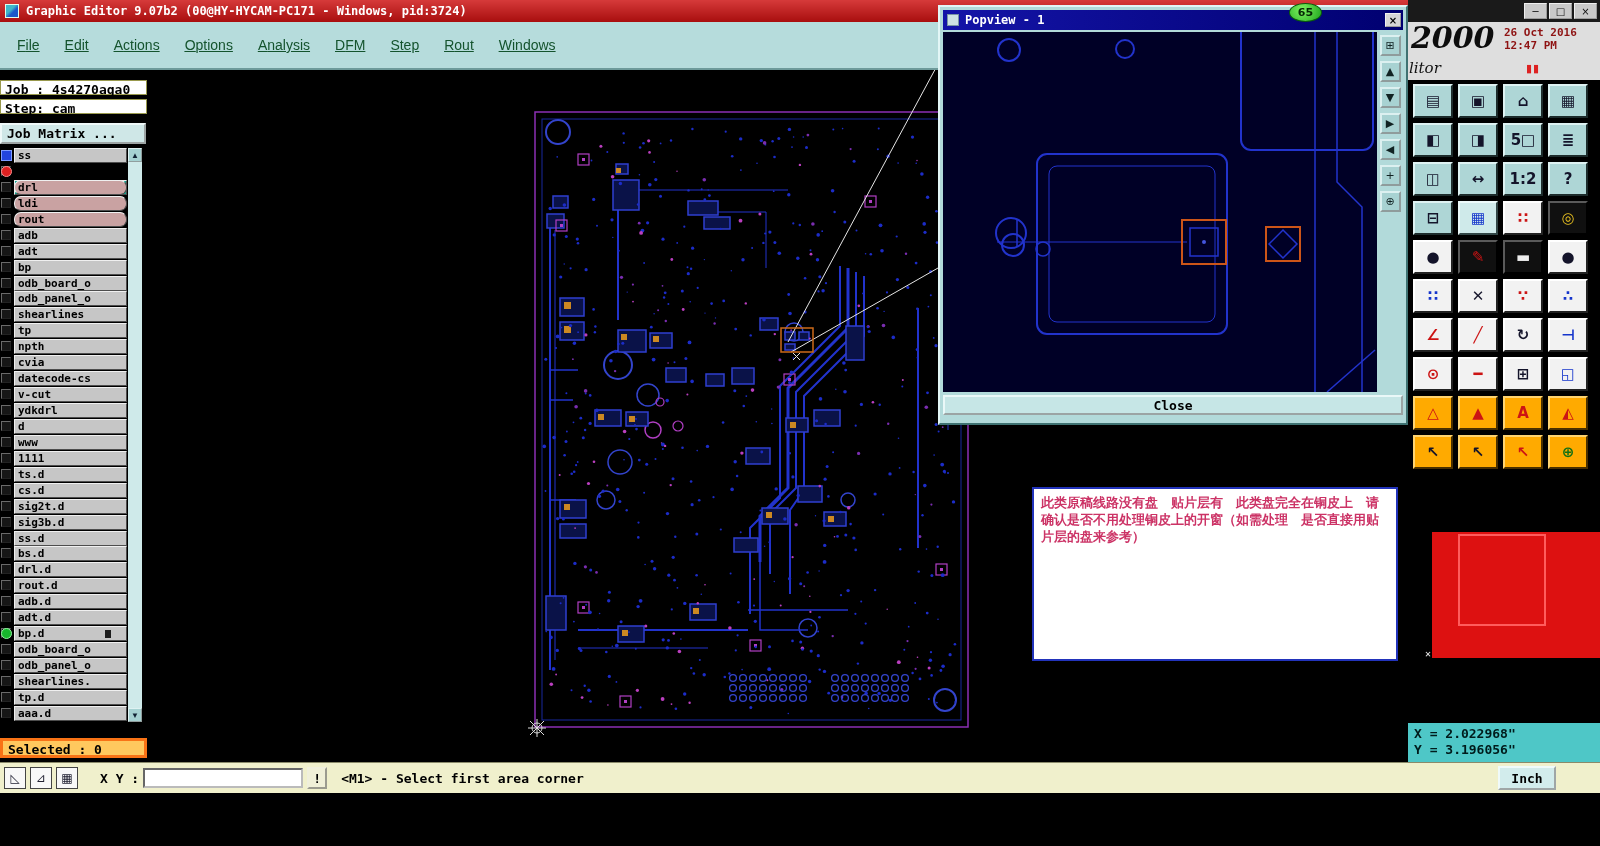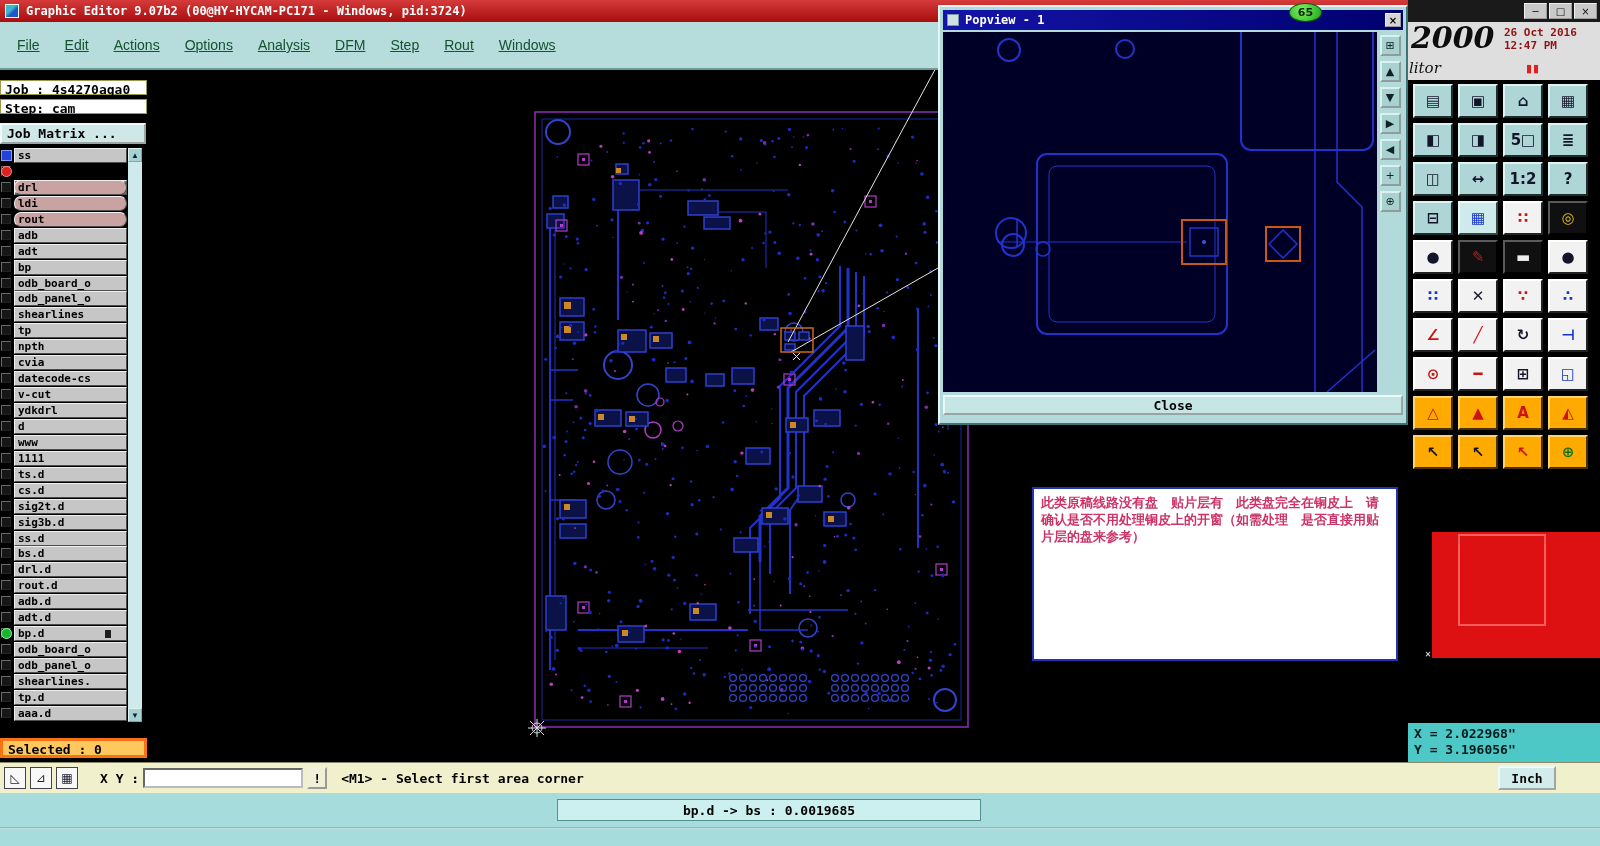--- a/index.html
+++ b/index.html
@@ -1091,17 +1091,14 @@
         <div class="bb-tool">⊿</div>
         <div class="bb-tool">▦</div>
       </div>
     <span class="xy-label">X Y :</span>
     <input class="xy-input" value="" style="">
     <button class="alert-btn">!</button>
     <div class="prompt">&lt;M1&gt; - Select first area corner</div>
     <button class="units-btn">Inch</button>
   </div>
 
-  <div class="statusbar">
-    <div class="status-box">bp.d -&gt; bs : 0.0019685</div>
-  </div>
 
 </div>
 
 </body></html>

